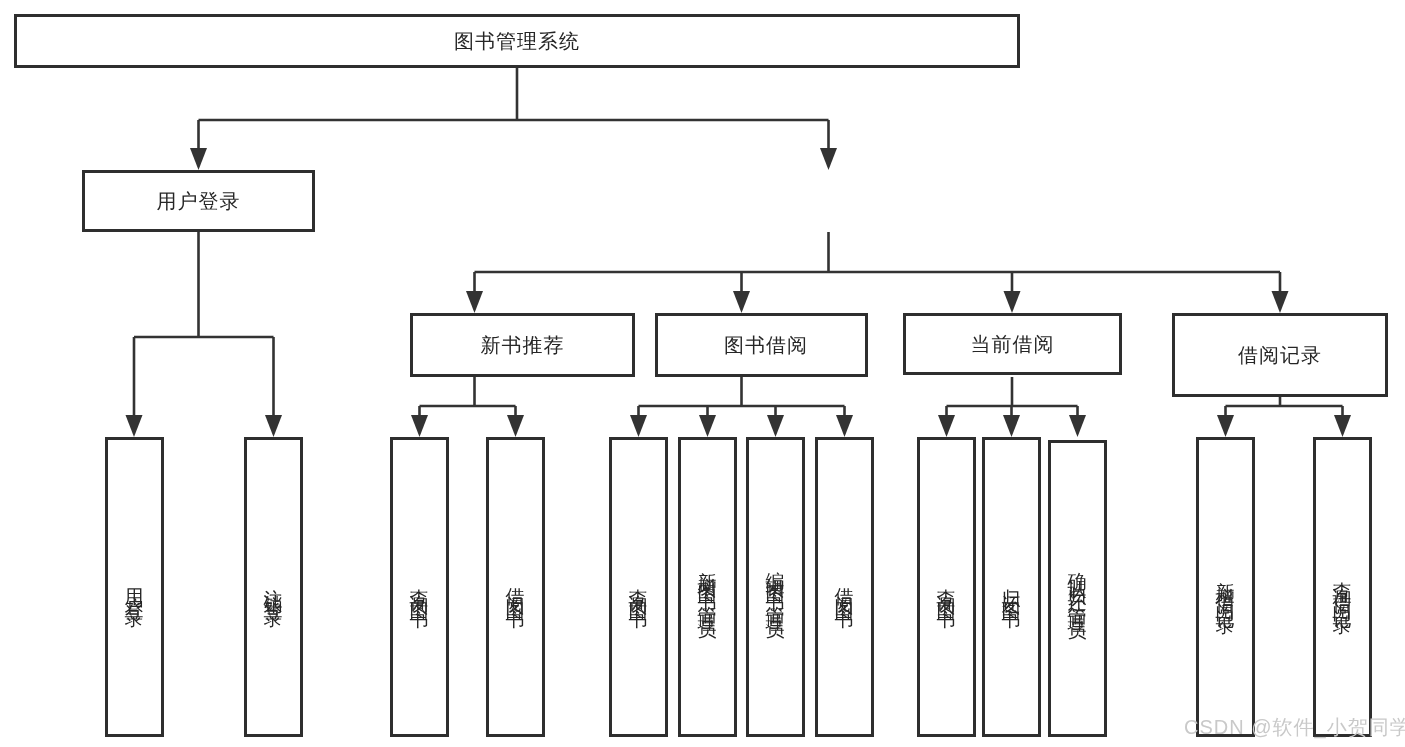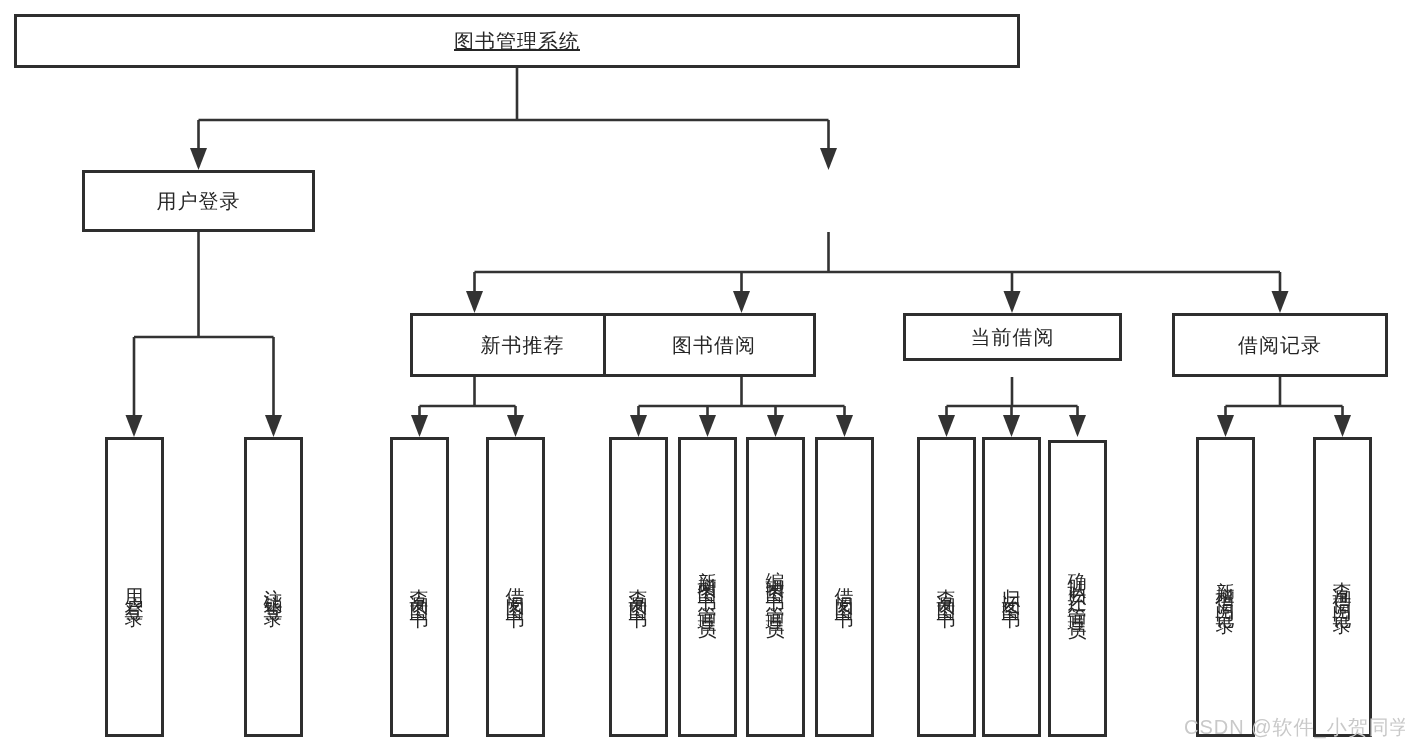--- a/index.html
+++ b/index.html
@@ -93,38 +93,38 @@
       <path d="M767 415 L784 415 L775.5 437 Z"></path>
       <path d="M836 415 L853 415 L844.5 437 Z"></path>
       <path d="M938 415 L955 415 L946.5 437 Z"></path>
       <path d="M1003 415 L1020 415 L1011.5 437 Z"></path>
       <path d="M1069 415 L1086 415 L1077.5 437 Z"></path>
       <path d="M1217 415 L1234 415 L1225.5 437 Z"></path>
       <path d="M1334 415 L1351 415 L1342.5 437 Z"></path>
     </g>
   </svg>
 
-  <div class="box h" style="left:14px; top:14px; width:1006px; height:54px;text-decoration:underline;">
+  <div class="box h" style="left:14px; top:14px; width:1006px; height:54px;">
     <span>图书管理系统</span>
   </div>
 
   <div class="box h" style="left:82px; top:170px; width:233px; height:62px;">
     <span>用户登录</span>
   </div>
 
   <div class="box h" style="left:362px; top:313px; width:225px; height:64px;margin-left:48px;">
     <span>新书推荐</span>
   </div>
-  <div class="box h" style="left:603px; top:313px; width:213px; height:64px;padding-left:9px;">
+  <div class="box h" style="left:655px; top:313px; width:213px; height:64px;padding-left:9px;">
     <span>图书借阅</span>
   </div>
-  <div class="box h" style="left:903px; top:313px; width:219px; height:48px;">
+  <div class="box h" style="left:903px; top:313px; width:219px; height:62px;">
     <span>当前借阅</span>
   </div>
-  <div class="box h" style="left:1172px; top:313px; width:216px; height:64px;">
+  <div class="box h" style="left:1172px; top:313px; width:216px; height:84px;">
     <span>借阅记录</span>
   </div>
 
   <div class="box v" style="left:105px; top:437px; width:59px; height:300px;">
     <span>用户登录</span>
   </div>
   <div class="box v" style="left:244px; top:437px; width:59px; height:300px;">
     <span>注销登录</span>
   </div>
 

